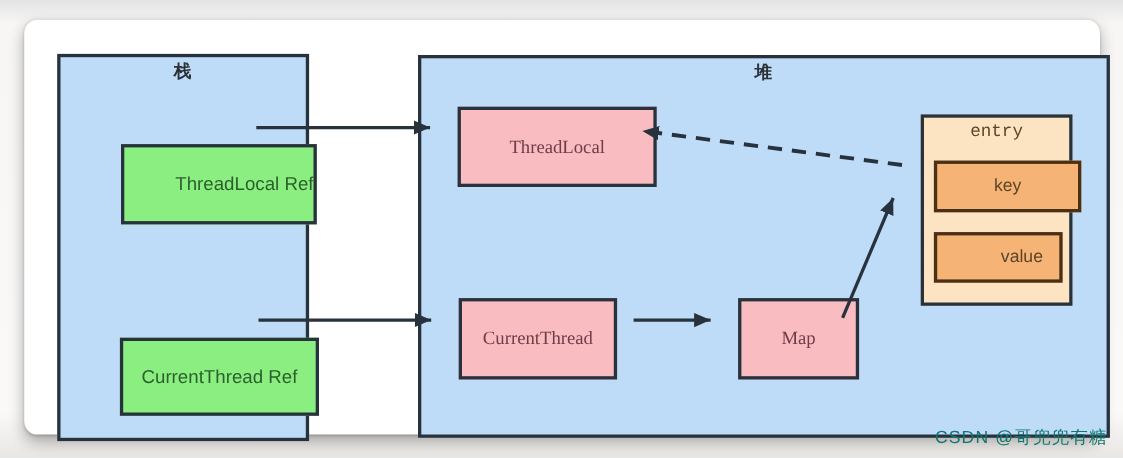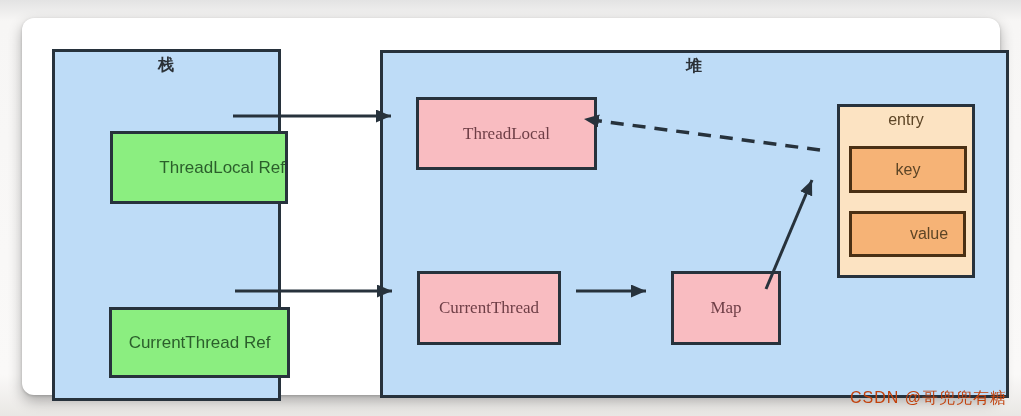--- a/index.html
+++ b/index.html
@@ -36,33 +36,33 @@
   .n-ct-ref{left:54px;top:255px;width:181px;height:71px;}
   .n-tl{left:394px;top:79px;width:181px;height:73px;}
   .n-ct{left:395px;top:253px;width:144px;height:74px;}
   .n-map{left:649px;top:253px;width:110px;height:74px;text-align:right;}
   .entry{
     position:absolute;left:815px;top:86px;width:138px;height:174px;
     background:#fce3c2;border:3px solid #27323c;box-sizing:border-box;
   }
   .entry-title{
     position:absolute;top:4px;left:0;width:100%;text-align:center;
-    font-size:16px;color:#5d4526;
+    font-size:16px;color:#5d4526;font-family:Liberation Mono, monospace;
   }
   .entry-field{
     position:absolute;border:3px solid #4a3014;box-sizing:border-box;
     background:#f6b376;color:#5d4526;font-size:16px;
     display:flex;align-items:center;justify-content:center;
   }
-  .f-key{left:9px;top:39px;width:118px;height:47px;}
+  .f-key{left:9px;top:39px;width:134px;height:47px;}
   .f-value{left:9px;top:104px;width:117px;height:46px;padding-left:43px;}
   svg.arrows{position:absolute;left:0;top:0;width:1021px;height:416px;pointer-events:none;}
   .watermark{
     position:absolute;right:14px;top:388px;
-    font-size:16px;color:#c2410c;letter-spacing:1px;white-space:nowrap;
+    font-size:16px;color:#0f766e;letter-spacing:1px;white-space:nowrap;
   }
 </style>
 </head>
 <body>
 
 <div class="canvas">
   <div class="card">
 
     <div class="region region-stack">
       <div class="region-title">栈</div>

